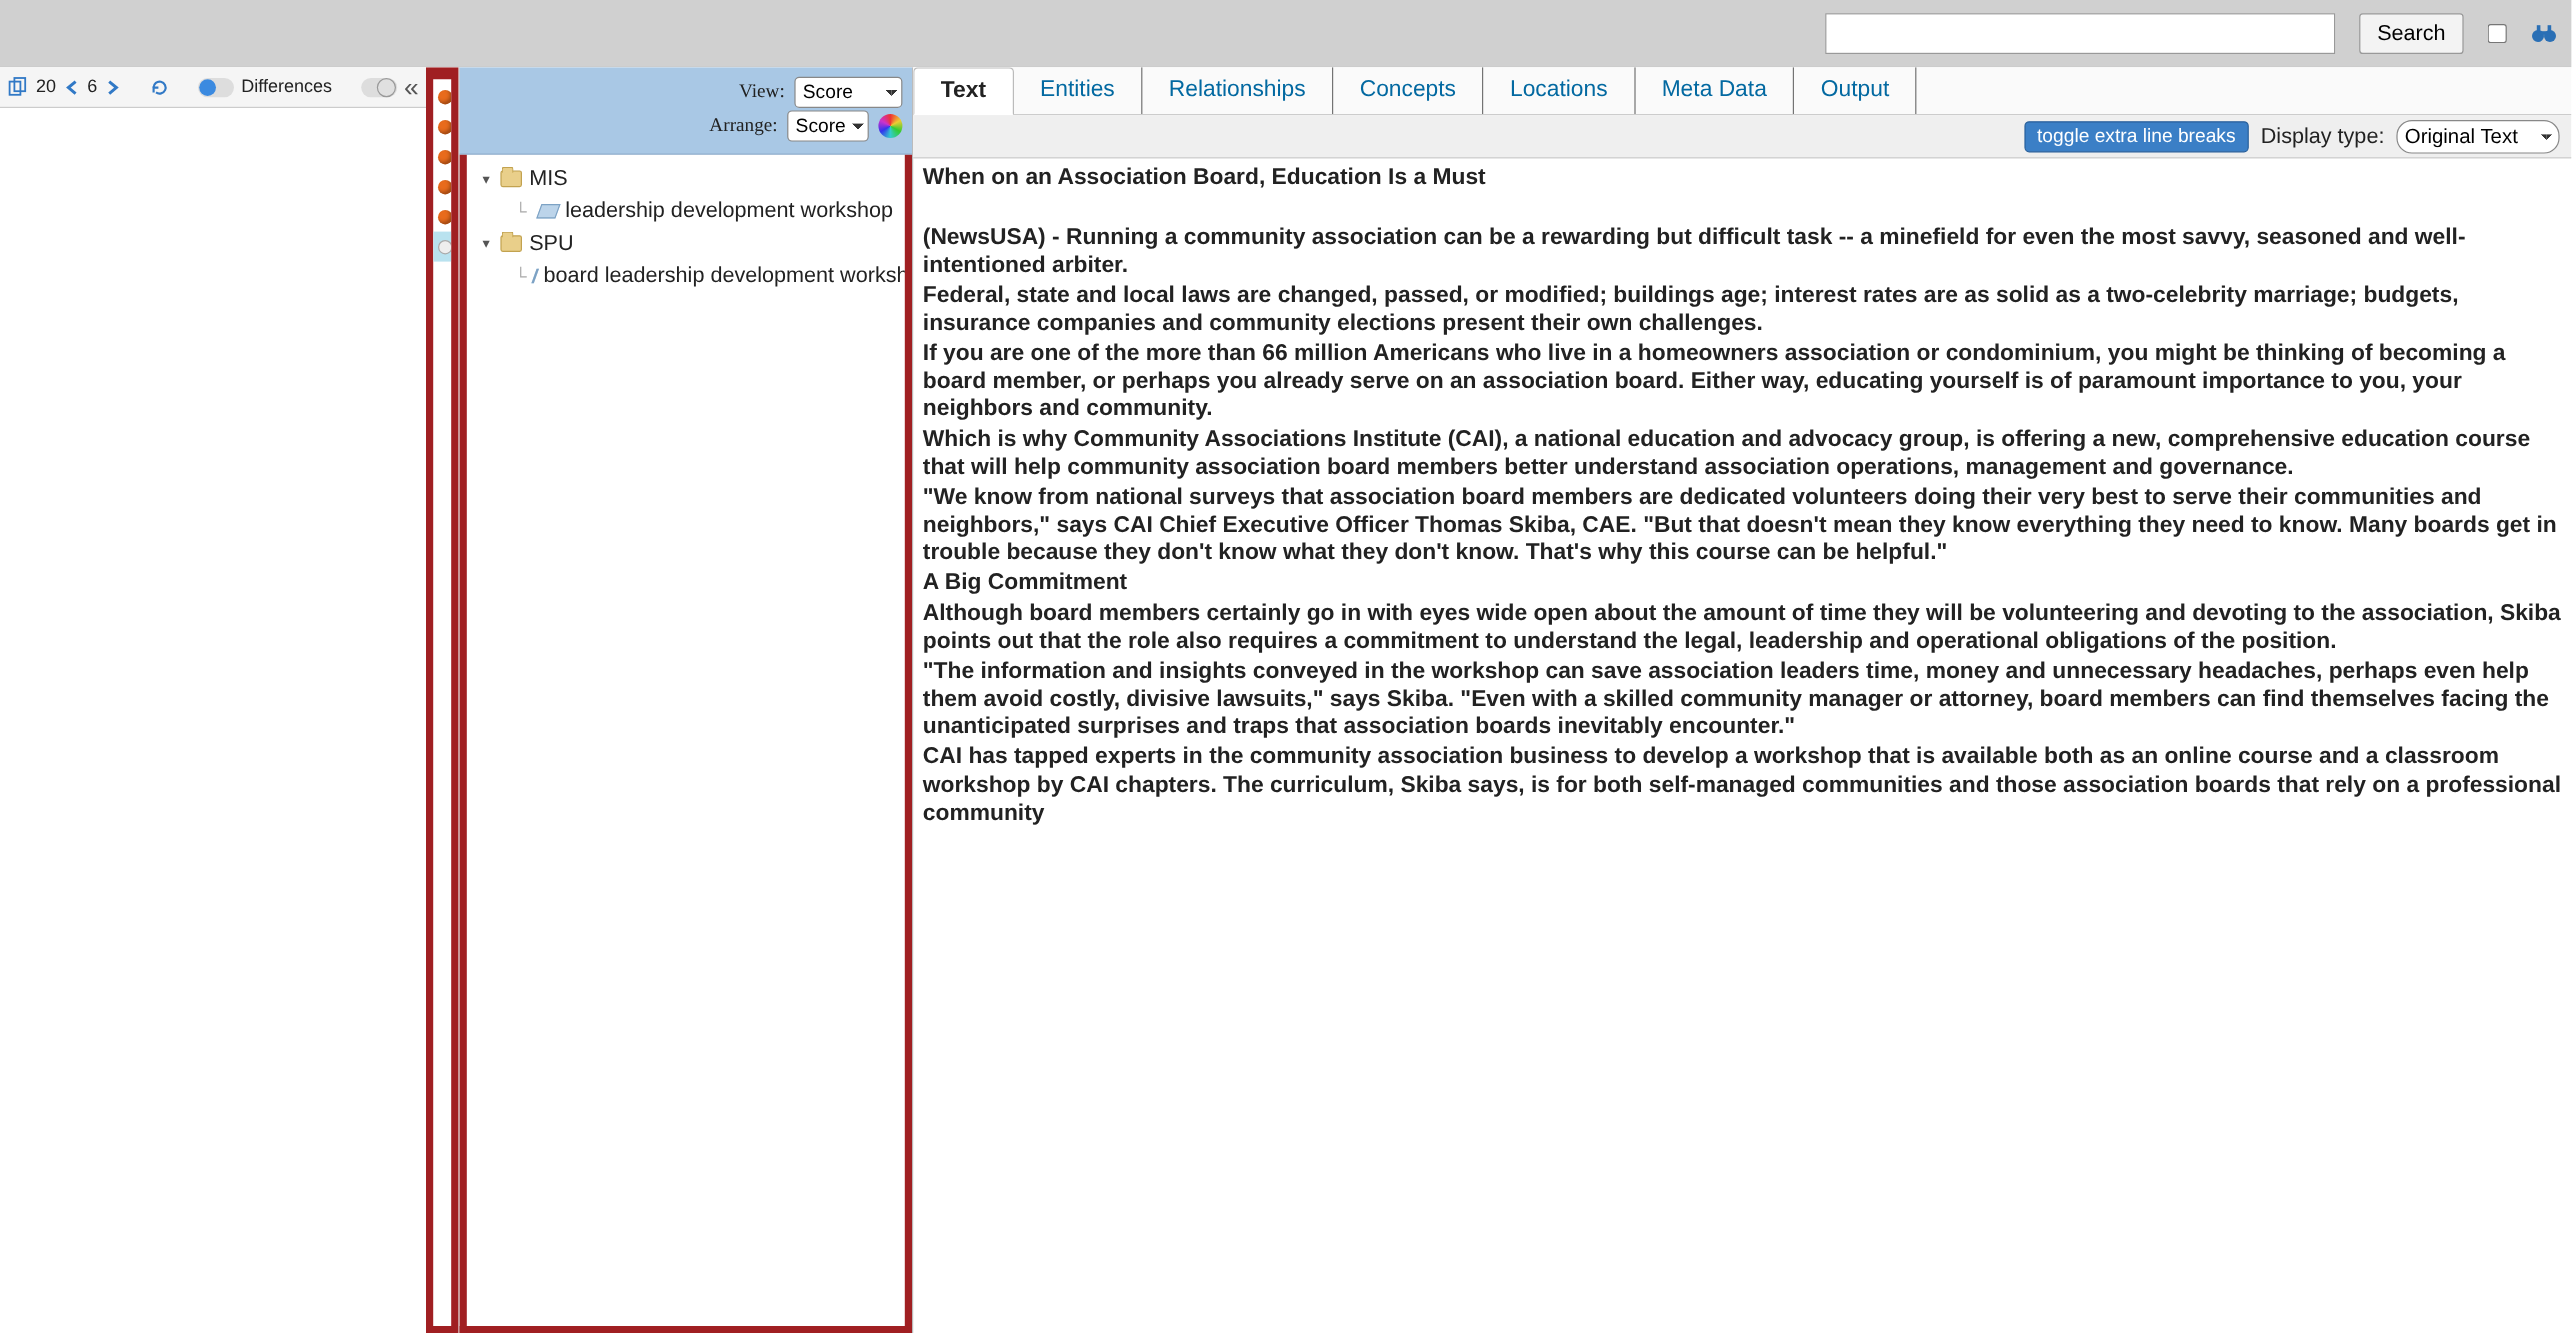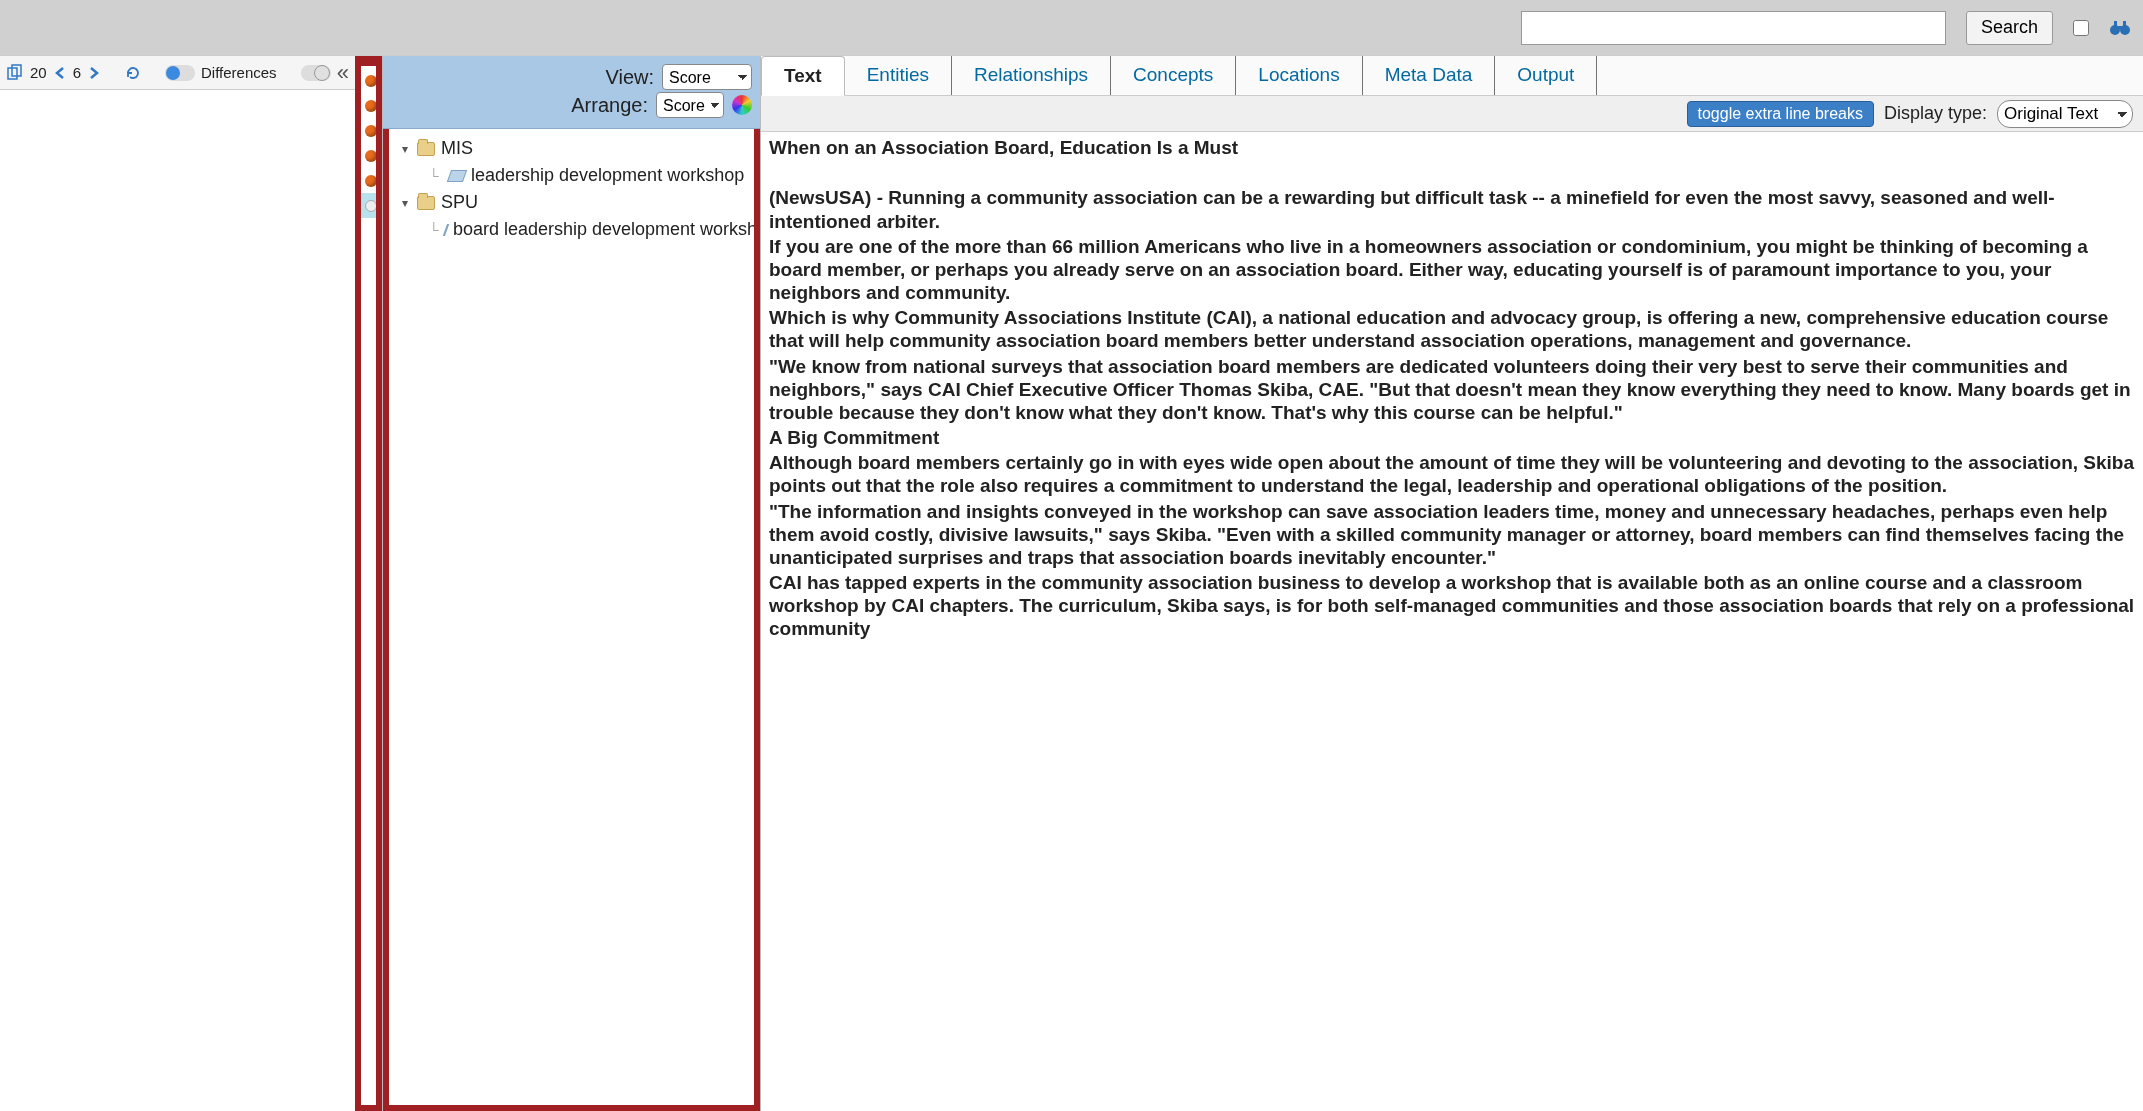--- a/index.html
+++ b/index.html
@@ -102,21 +102,21 @@
   }
   .file-dot.plain { background: #eee; border: 1px solid #aaa; box-shadow: none; }
 
   
   .mid-header {
     background: #a9c8e5;
     padding: 6px 8px 8px;
     border-bottom: 1px solid #8aa8c8;
   }
   .mid-row { display: flex; align-items: center; justify-content: flex-end; gap: 8px; margin: 2px 0; }
-  .mid-label { font-size: 20px; }
+  .mid-label { font-size: 16px; font-family: Liberation Serif, serif; }
   .mid-select {
     height: 26px; font-size: 16px;
     border: 1px solid #888; border-radius: 4px;
     padding: 0 18px 0 6px; background: #fff;
     appearance: none;
     background-image: linear-gradient(45deg, transparent 50%, #333 50%), linear-gradient(135deg, #333 50%, transparent 50%);
     background-position: right 8px top 10px, right 3px top 10px;
     background-size: 5px 5px, 5px 5px;
     background-repeat: no-repeat;
   }
@@ -350,20 +350,21 @@
       <span class="disp-label">Display type:</span>
       <select class="disp-select">
         <option>Original Text</option>
       </select>
     </div>
 
     <div class="text-area" id="text-area">
         <p>When on an Association Board, Education Is a Must</p>
         <p>&nbsp;</p>
         <p>(NewsUSA) - Running a community association can be a rewarding but difficult task -- a minefield for even the most savvy, seasoned and well-intentioned arbiter.</p>
+        <p>Federal, state and local laws are changed, passed, or modified; buildings age; interest rates are as solid as a two-celebrity marriage; budgets, insurance companies and community elections present their own challenges.</p>
         <p>If you are one of the more than 66 million Americans who live in a homeowners association or condominium, you might be thinking of becoming a board member, or perhaps you already serve on an association board. Either way, educating yourself is of paramount importance to you, your neighbors and community.</p>
         <p>Which is why Community Associations Institute (CAI), a national education and advocacy group, is offering a new, comprehensive education course that will help community association board members better understand association operations, management and governance.</p>
         <p>"We know from national surveys that association board members are dedicated volunteers doing their very best to serve their communities and neighbors," says CAI Chief Executive Officer Thomas Skiba, CAE. "But that doesn't mean they know everything they need to know. Many boards get in trouble because they don't know what they don't know. That's why this course can be helpful."</p>
         <p>A Big Commitment</p>
         <p>Although board members certainly go in with eyes wide open about the amount of time they will be volunteering and devoting to the association, Skiba points out that the role also requires a commitment to understand the legal, leadership and operational obligations of the position.</p>
         <p>"The information and insights conveyed in the workshop can save association leaders time, money and unnecessary headaches, perhaps even help them avoid costly, divisive lawsuits," says Skiba. "Even with a skilled community manager or attorney, board members can find themselves facing the unanticipated surprises and traps that association boards inevitably encounter."</p>
         <p>CAI has tapped experts in the community association business to develop a workshop that is available both as an online course and a classroom workshop by CAI chapters. The curriculum, Skiba says, is for both self-managed communities and those association boards that rely on a professional community</p>
       </div>
   </div>
 

